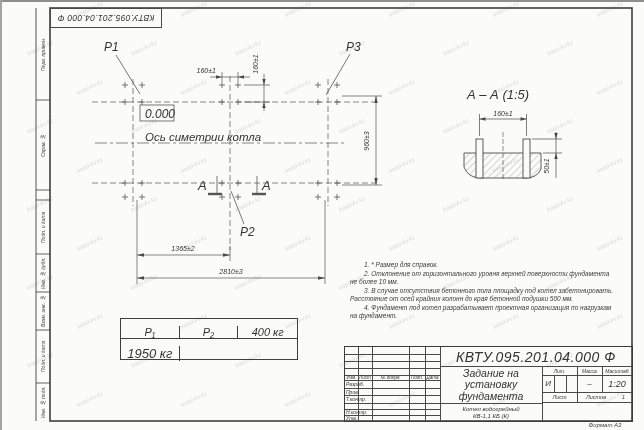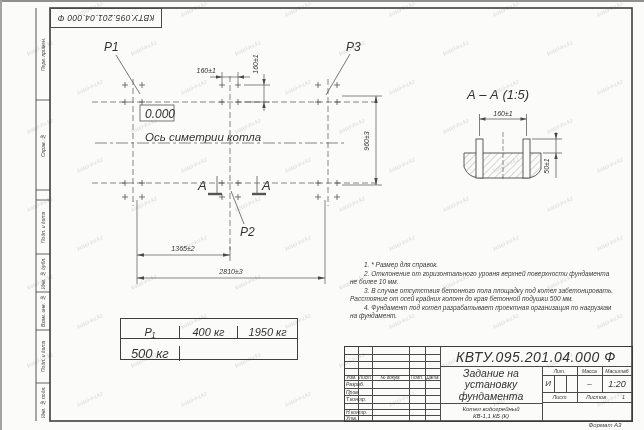--- a/index.html
+++ b/index.html
@@ -248,23 +248,23 @@
 <div class="strip-label" style="top:8px;height:92px;">Перв. примен.</div>
 <div class="strip-label" style="top:100px;height:90px;">Справ. №</div>
 <div class="strip-label" style="top:200px;height:54px;">Подп. и дата</div>
 <div class="strip-label" style="top:254px;height:38px;">Инв. № дубл.</div>
 <div class="strip-label" style="top:292px;height:38px;">Взам. инв. №</div>
 <div class="strip-label" style="top:330px;height:53px;">Подп. и дата</div>
 <div class="strip-label" style="top:383px;height:38px;">Инв. № подл.</div>
 
 <div class="abs ptable">
   <div>P₁</div>
+  <div>P₂</div>
   <div>400 кг</div>
   <div>1950 кг</div>
-  <div>500 кг</div>
 </div>
 
 <div class="abs notes">
   <p>1. * Размер для справок.</p>
   <p>2. Отклонение от горизонтального уровня верхней поверхности фундамента не более 10 мм.</p>
   <p>3. В случае отсутствия бетонного пола площадку под котел забетонировать. Расстояние от осей крайних колонн до края бетонной подушки 500 мм.</p>
   <p>4. Фундамент под котел разрабатывает проектная организация по нагрузкам на фундамент.</p>
 </div>
 
 <div class="abs tblock">

